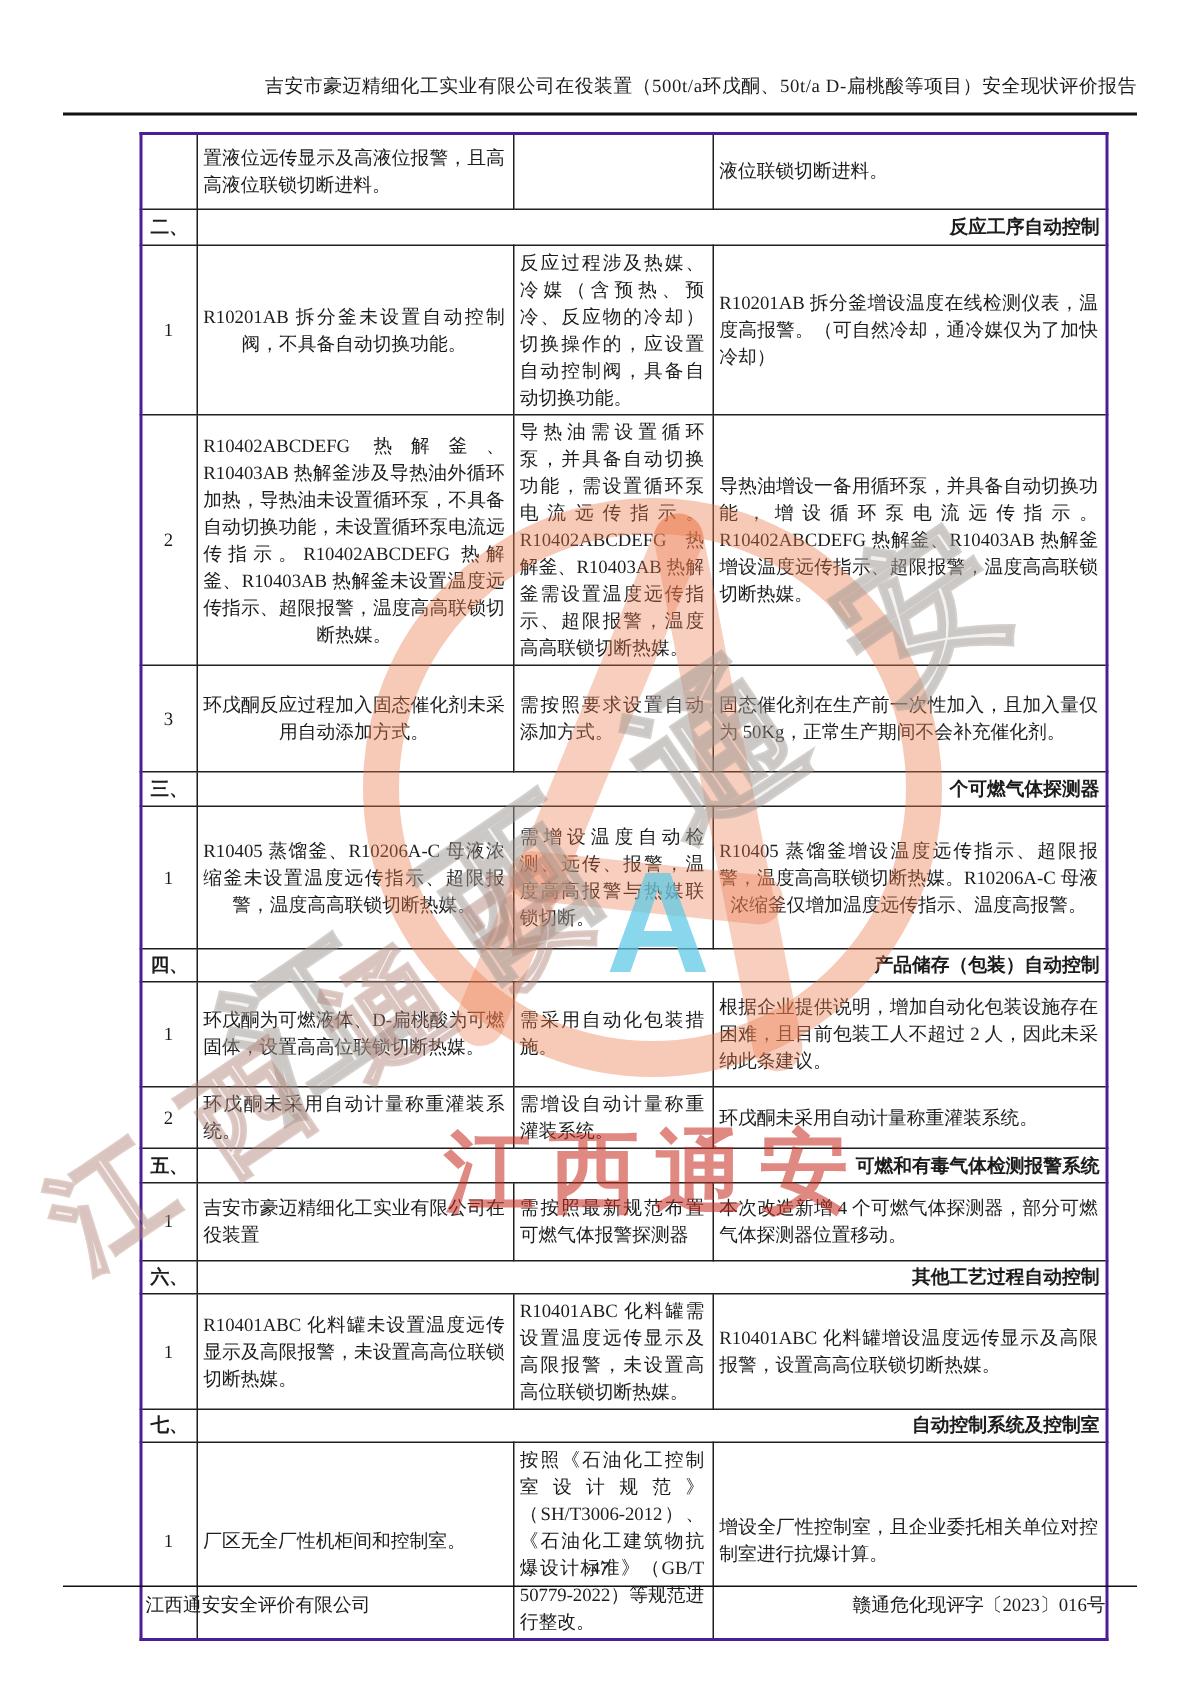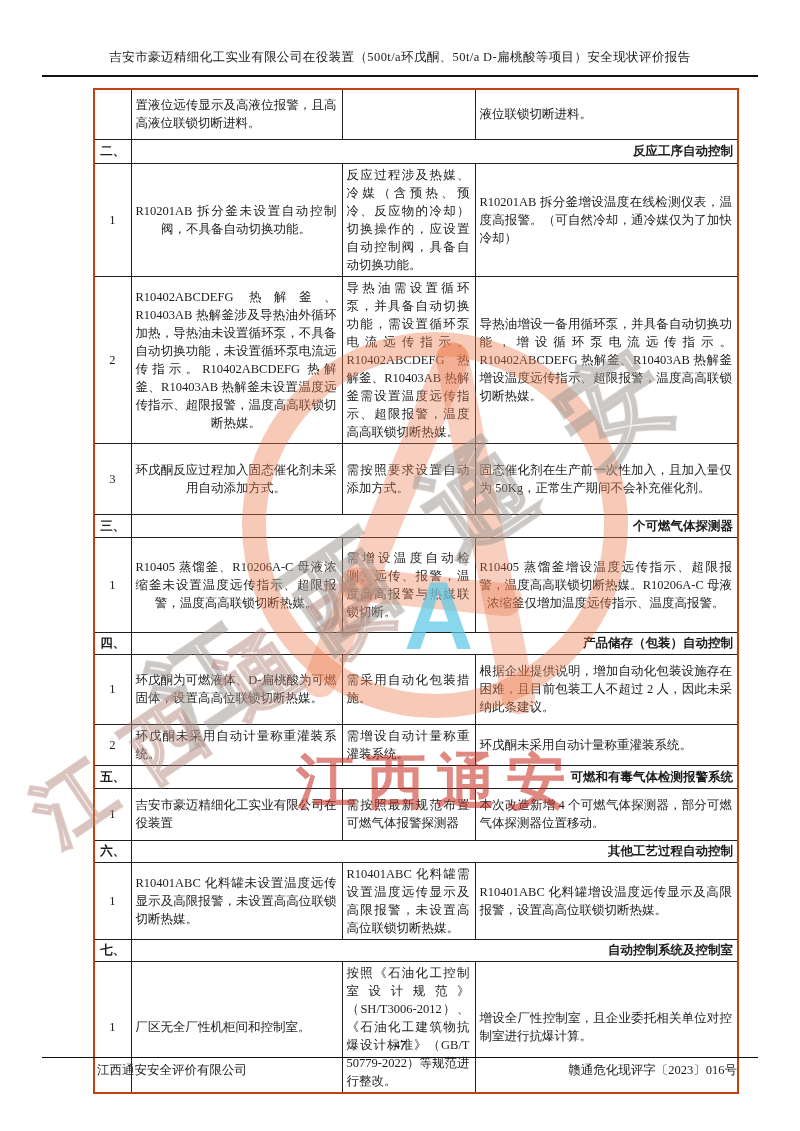--- a/index.html
+++ b/index.html
@@ -4,34 +4,34 @@
 <style>
   html,body{margin:0;padding:0;}
   body{
     width:800px;height:1131px;position:relative;background:#ffffff;
     font-family:"Liberation Serif","DejaVu Serif",serif;
     color:#1c1c1c;overflow:hidden;
   }
   
   .page-header{
     position:absolute;left:42px;top:49px;width:716px;
-    text-align:center;font-size:12.5px;letter-spacing:.4px;
+    text-align:right;font-size:12.5px;letter-spacing:.4px;
     padding-bottom:9px;border-bottom:2.5px solid #111;
   }
   
   table.main{
     position:absolute;left:93px;top:88px;width:646px;
     border-collapse:collapse;table-layout:fixed;
   }
   table.main td{
     border:1px solid #1f1f1f;vertical-align:middle;
     font-size:12.5px;line-height:18px;
     padding:2px 5px 2px 4px;word-break:break-word;
   }
-  table.main{border:2px solid #c2410c;}
+  table.main{border:2px solid #4c1d95;}
   td.num{text-align:center;padding:0;}
   td.c1,td.c2,td.c3{text-align:justify;text-align-last:left;}
   td.tc{text-align-last:center;}
   td.vt{vertical-align:top;padding-top:5px;}
   tr.sec td{padding:1px 4px;}
   td.secno,td.sectitle{
     font-family:"Liberation Sans","DejaVu Sans",sans-serif;
     font-weight:bold;font-size:13px;
   }
   td.secno{text-align:center;}

